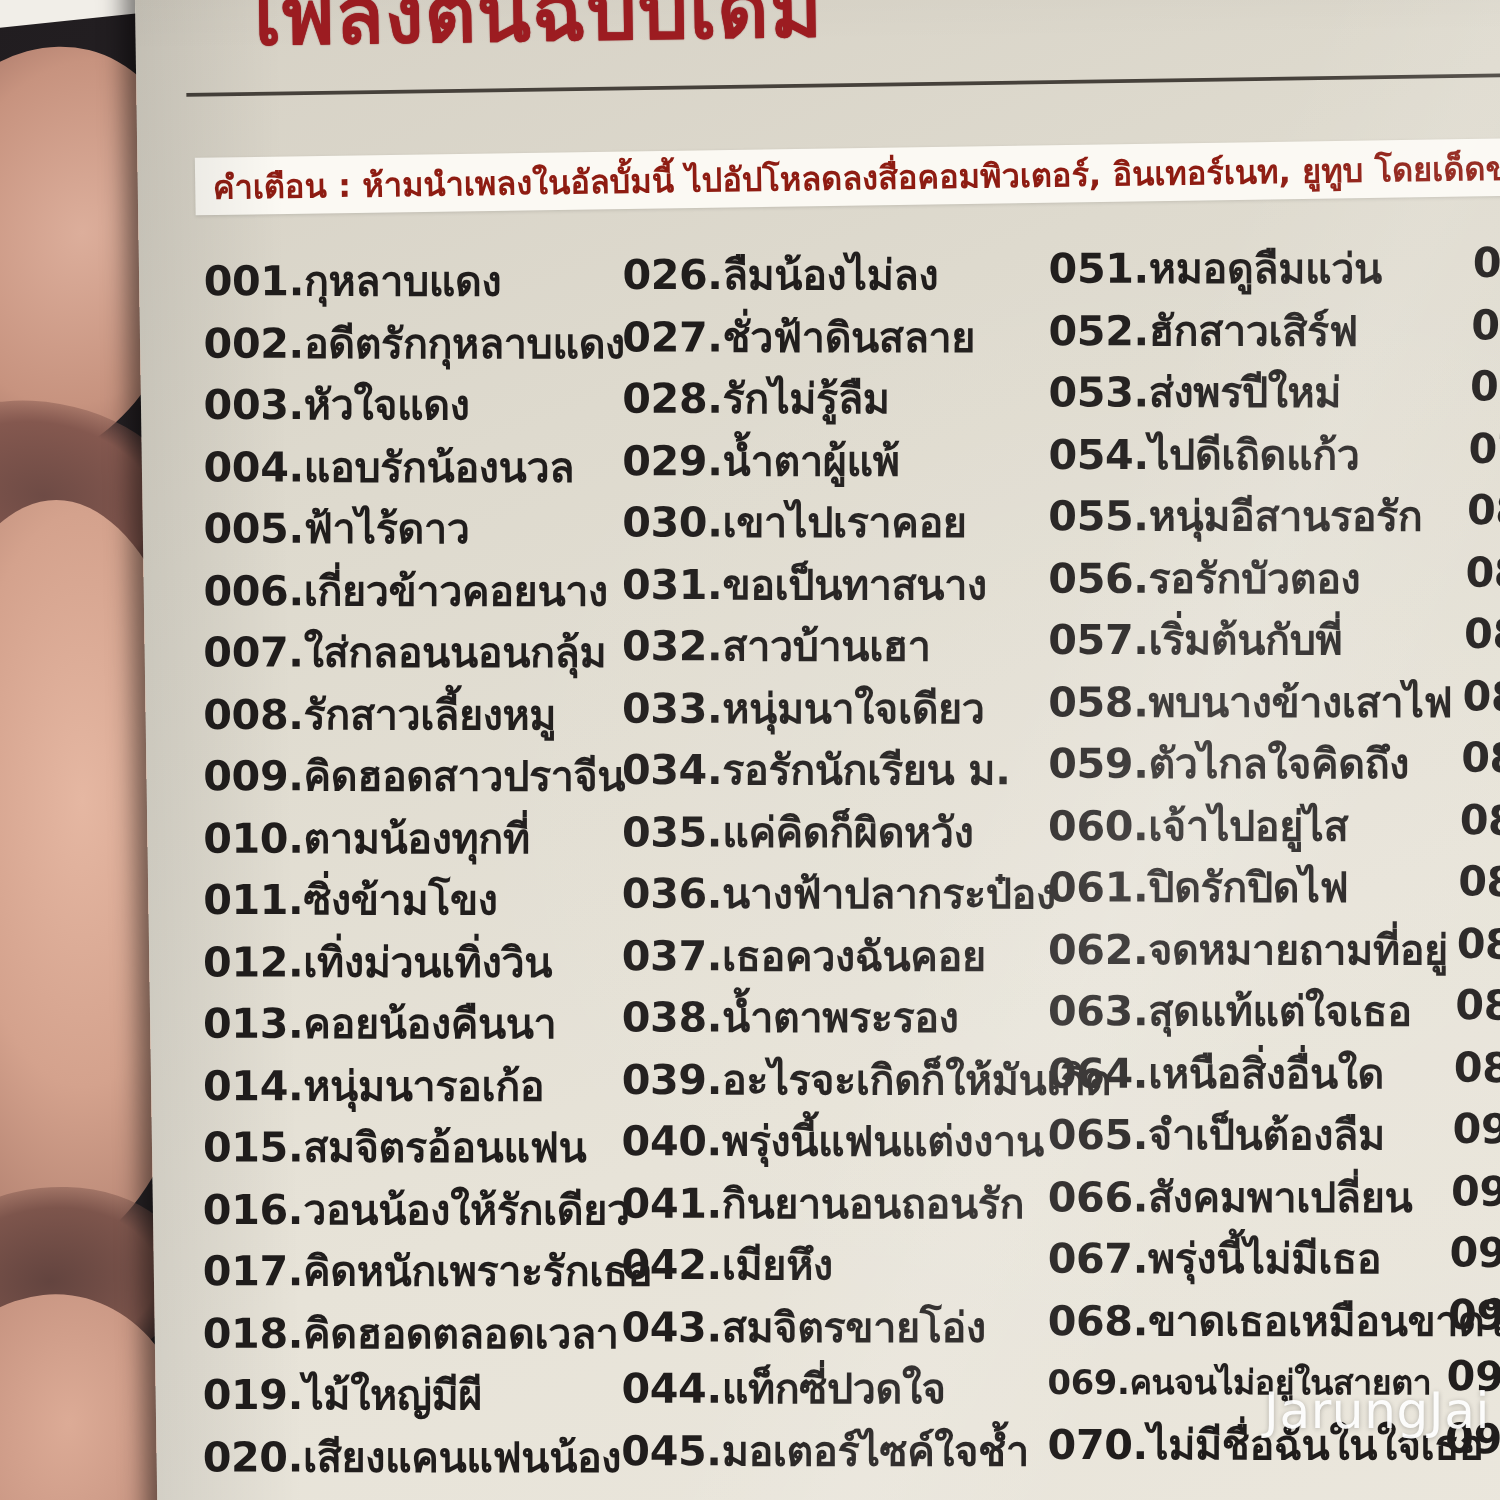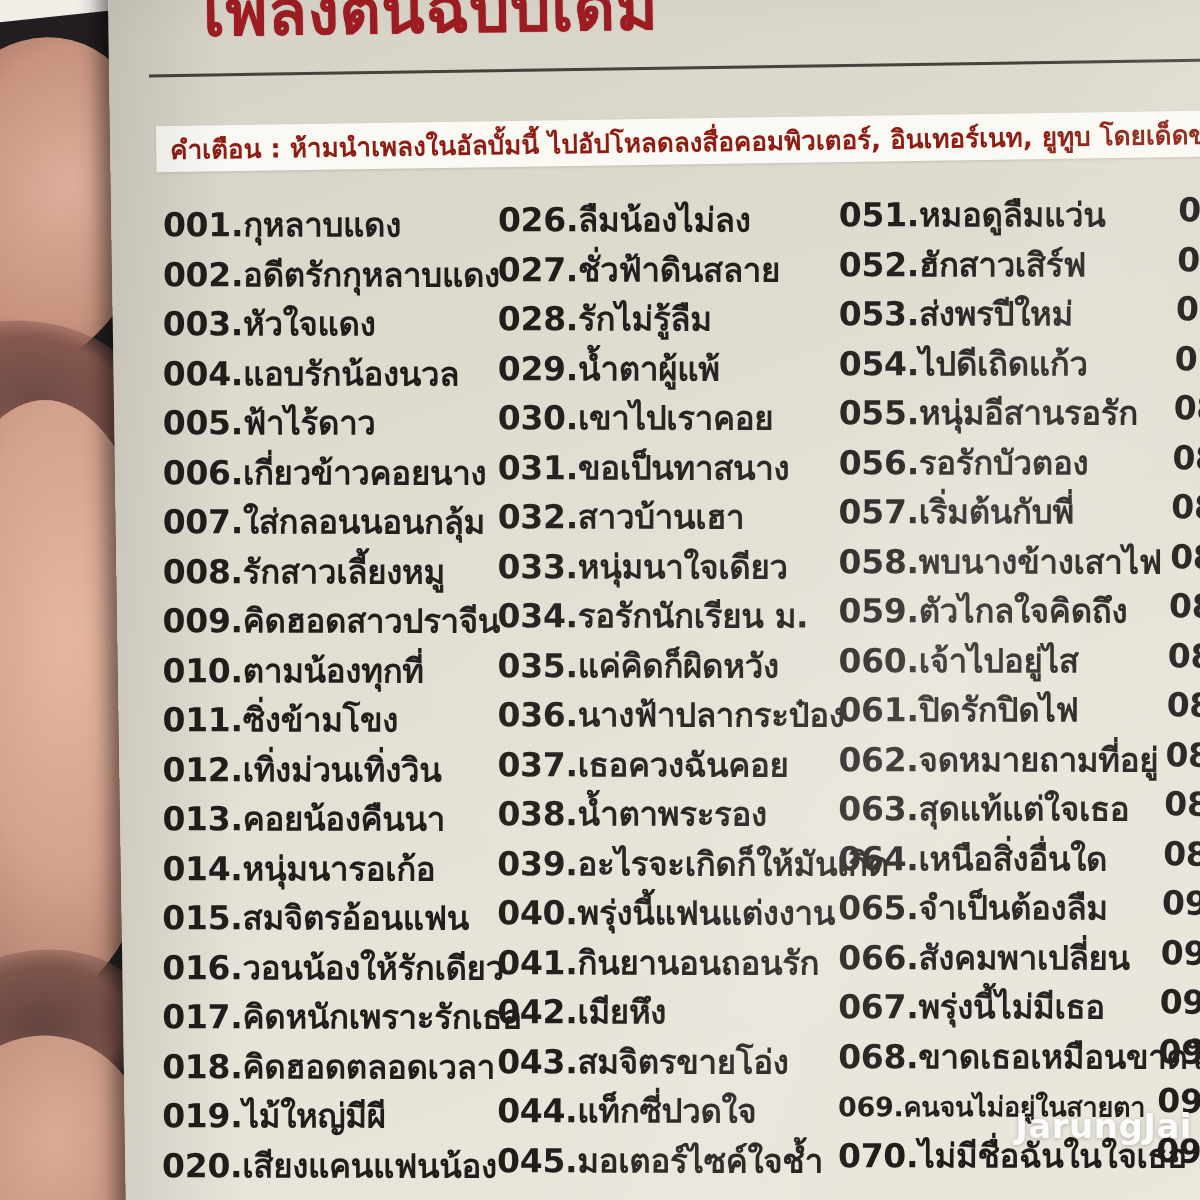--- a/index.html
+++ b/index.html
@@ -58,21 +58,21 @@
   .col2{left:387px;transform:rotate(0.9deg);}
   .col3{left:728px;transform:rotate(0.9deg);}
   .col4{left:1068px;transform:rotate(2.2deg);}
   .track-row{
     height:49.5px;line-height:45px;font-size:33px;font-weight:bold;
     color:#201d1c;white-space:nowrap;letter-spacing:-0.3px;
   }
   .track-row.small{font-size:27px;line-height:47px;}
   .watermark{
     position:absolute;right:8px;top:1106px;z-index:10;
-    font-size:34px;font-weight:700;letter-spacing:0.5px;
+    font-size:40px;font-weight:400;letter-spacing:0.5px;
     color:rgba(255,255,255,0.94);text-shadow:0 1px 4px rgba(0,0,0,0.25);margin-left:26px;
   }
 </style>
 </head>
 <body>
 
 <div class="stage">
 
   <div class="white-sliver"></div>
 

